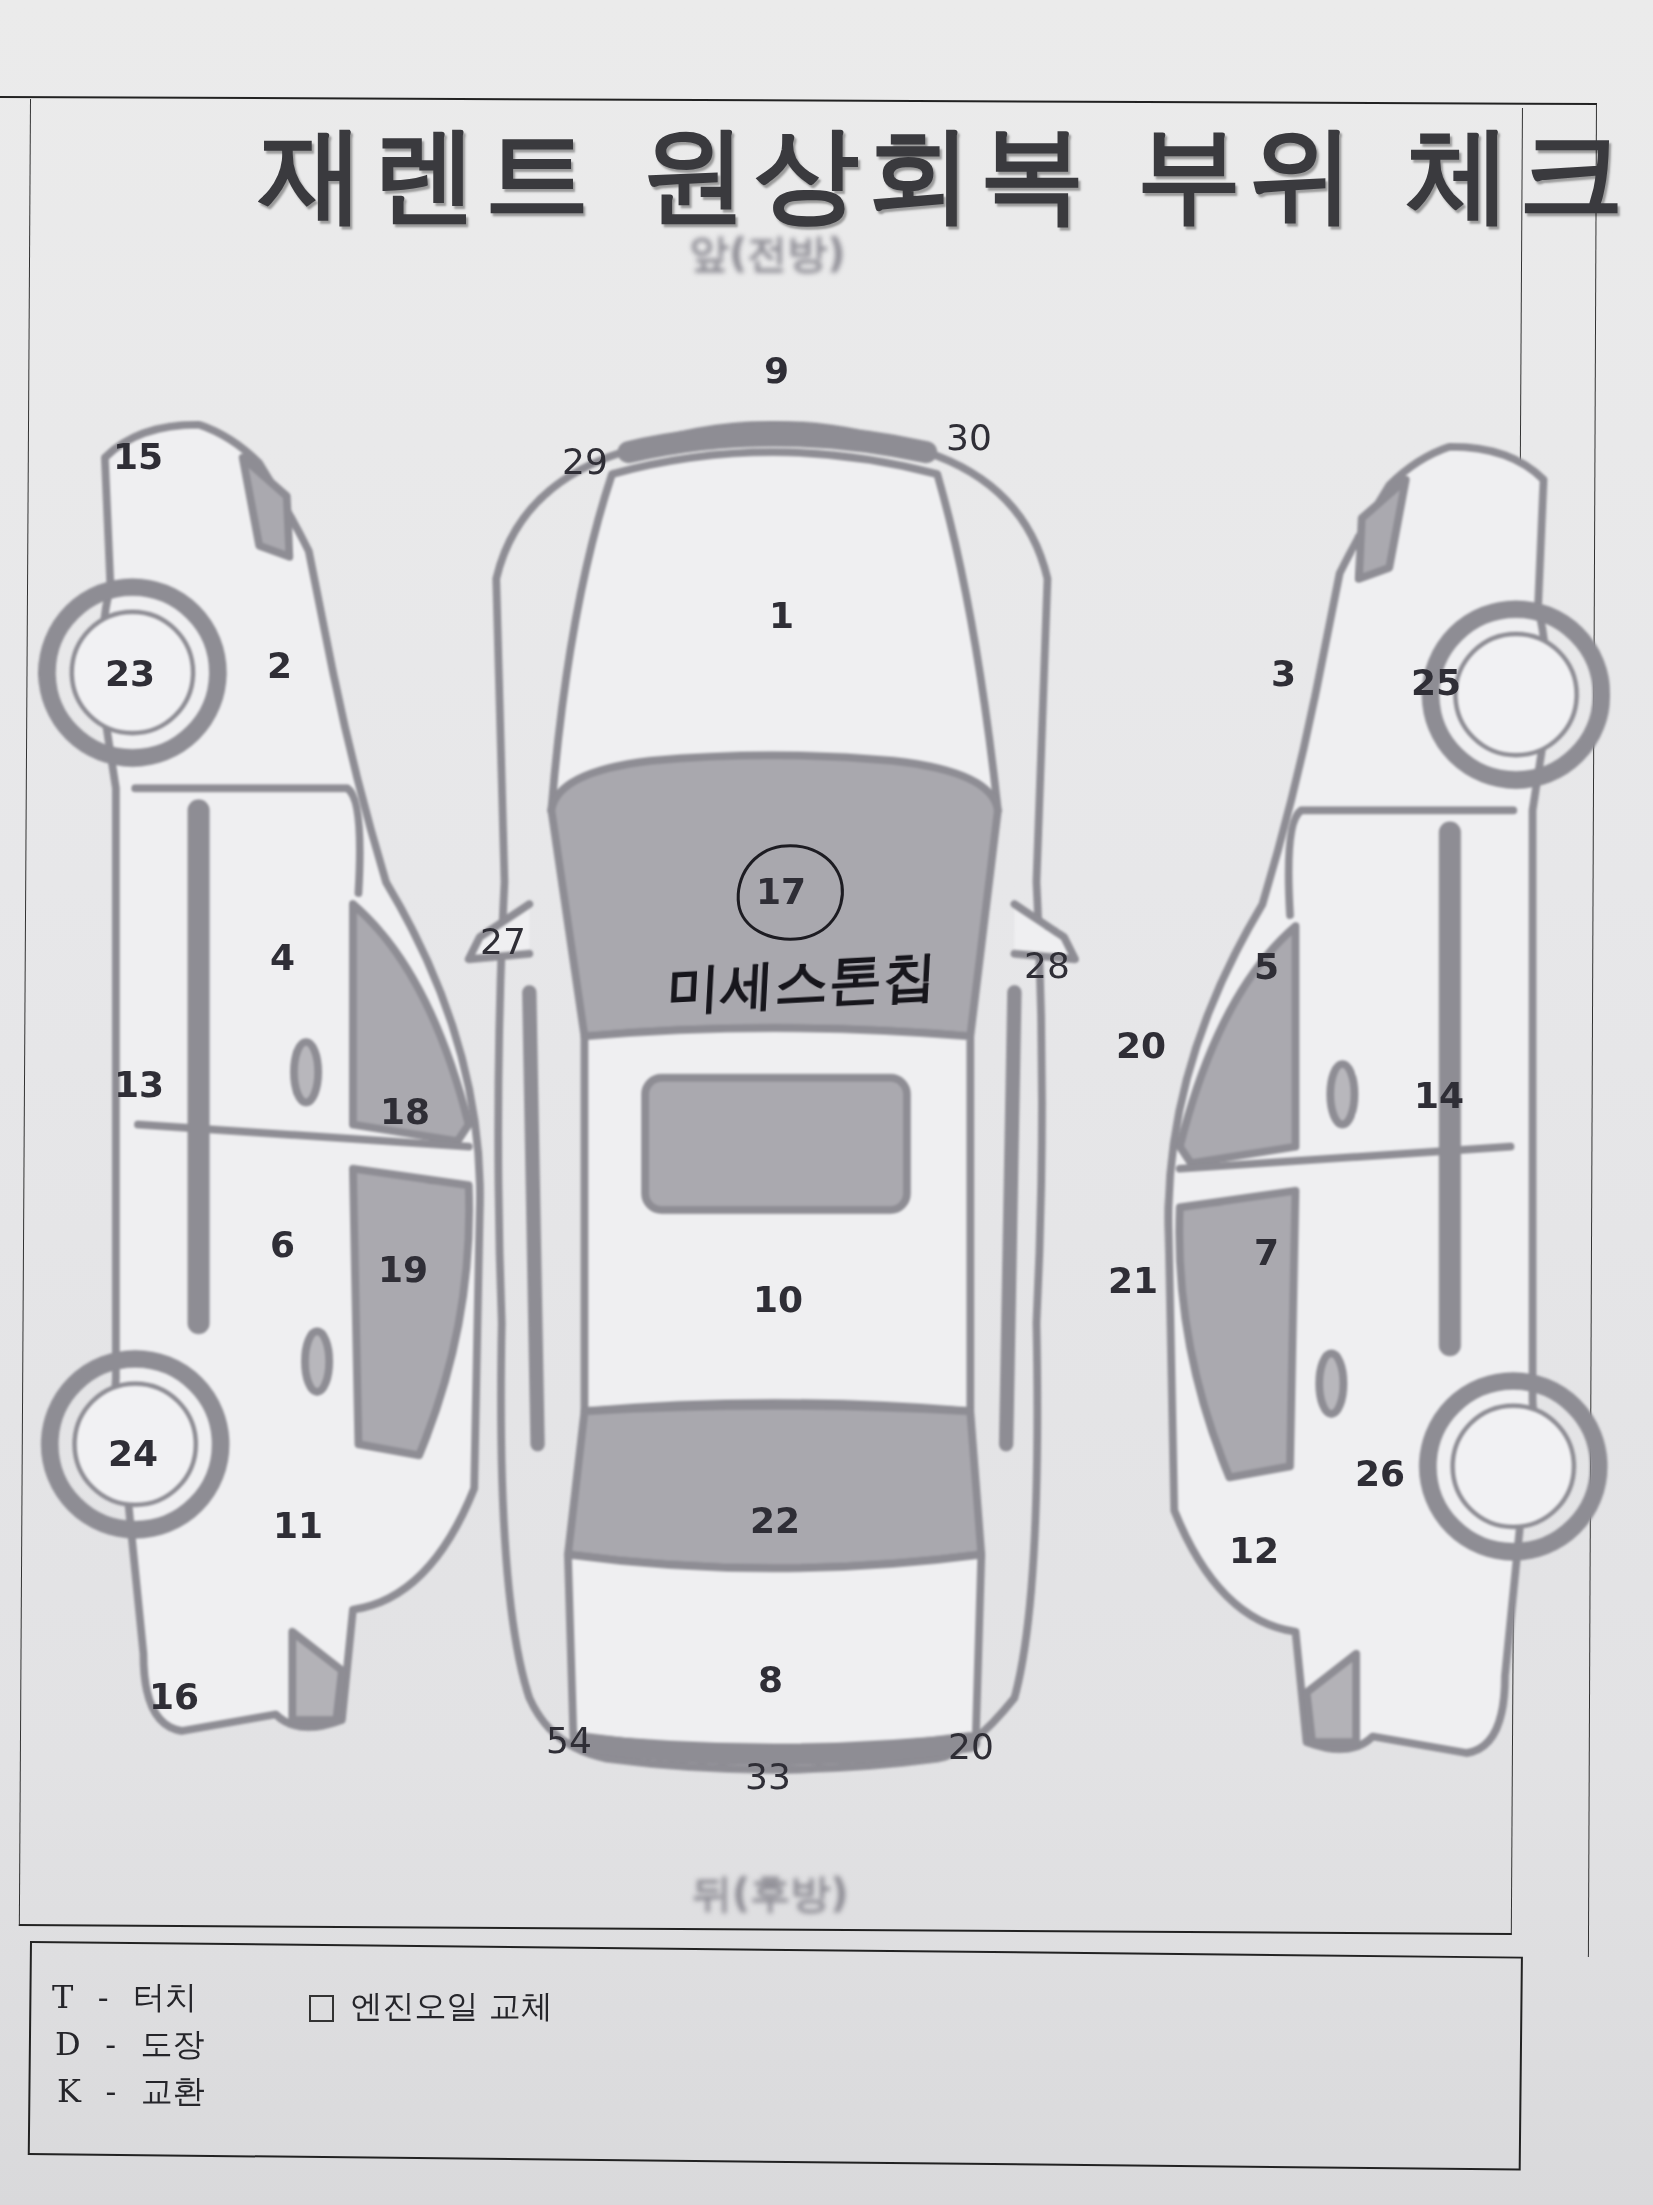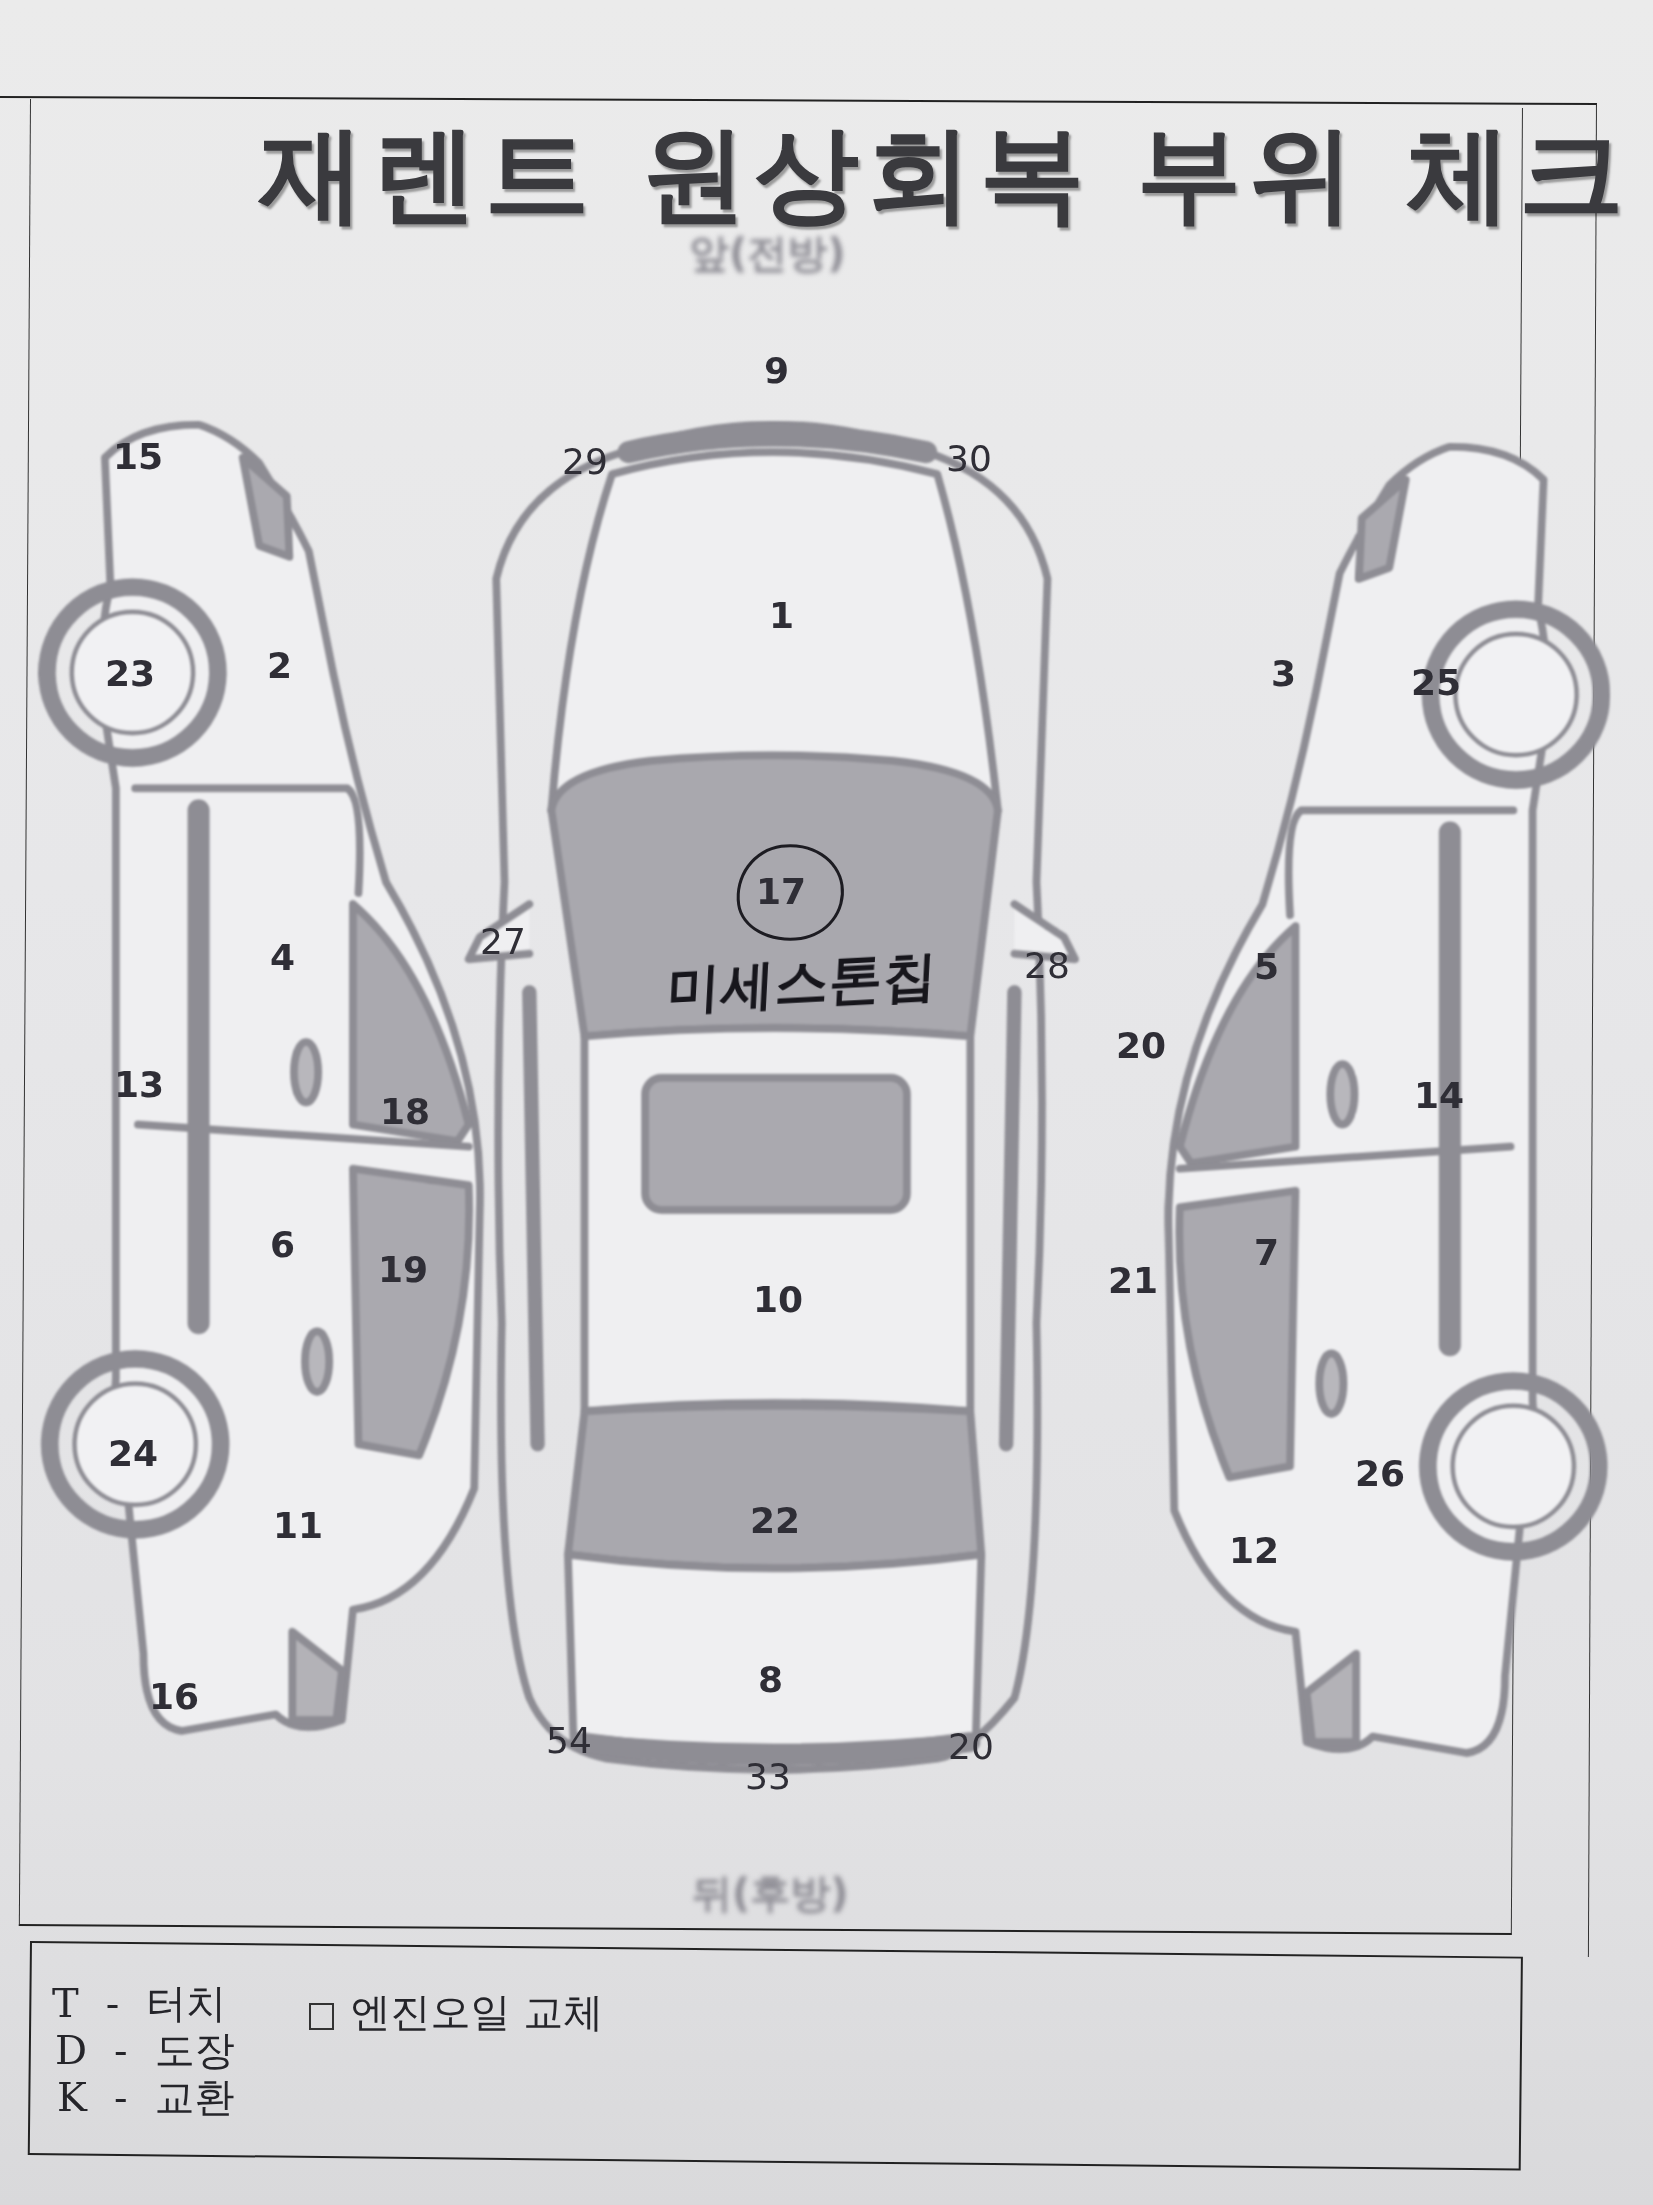--- a/index.html
+++ b/index.html
@@ -47,21 +47,21 @@
     position: absolute; left: 667px; top: 948px;
     font-family: "DejaVu Sans", sans-serif; font-size: 53px; font-weight: bold;
     color: #17161c; letter-spacing: 1.1px; transform: rotate(-3deg) skewX(-6deg);
     white-space: nowrap;
   }
   .legend-box {
     position: absolute; left: 30px; top: 1941px; width: 1489px; height: 210px;
     border: 2.2px solid #222; transform: rotate(0.6deg); transform-origin: left top;
   }
   .legend-item {
-    position: absolute; font-family: "DejaVu Serif", serif; font-size: 40px; color: #25252a;
+    position: absolute; font-family: "DejaVu Serif", serif; font-size: 32px; color: #25252a;
     white-space: nowrap;
   }
   .checkbox {
     display: inline-block; width: 21px; height: 23px; border: 2.2px solid #333;
     vertical-align: middle; margin-right: 16.5px; background: transparent;
   }
   svg.car { position: absolute; left: 0; top: 0; }
 </style>
 </head>
 <body>
@@ -141,21 +141,21 @@
       <circle cx="240" cy="1220" r="110" stroke-width="8" fill="#f1f1f3"></circle>
       <circle cx="245" cy="2620" r="155" stroke-width="32"></circle>
       <circle cx="245" cy="2620" r="110" stroke-width="8" fill="#f1f1f3"></circle>
       <path d="M530,2960 L620,3030 L610,3120 L530,3120 Z" fill="#b3b2b7"></path>
     </g>
   </g>
 </svg>
 
 <div class="num" style="left:764px; top:350px;">9</div>
 <div class="num thin" style="left:562px; top:441px;">29</div>
-<div class="num thin" style="left:946px; top:438px;">30</div>
+<div class="num thin" style="left:946px; top:417px;">30</div>
 <div class="num" style="left:769px; top:595px;">1</div>
 <div class="num" style="left:756px; top:871px;">17</div>
 <div class="num thin" style="left:480px; top:921px;">27</div>
 <div class="num thin" style="left:1024px; top:932px;margin-top:13px;">28</div>
 <div class="num" style="left:753px; top:1279px;">10</div>
 <div class="num" style="left:750px; top:1500px;">22</div>
 <div class="num" style="left:758px; top:1659px;">8</div>
 <div class="num thin" style="left:546px; top:1720px;">54</div>
 <div class="num thin" style="left:948px; top:1726px;">20</div>
 <div class="num thin" style="left:745px; top:1756px;">33</div>

